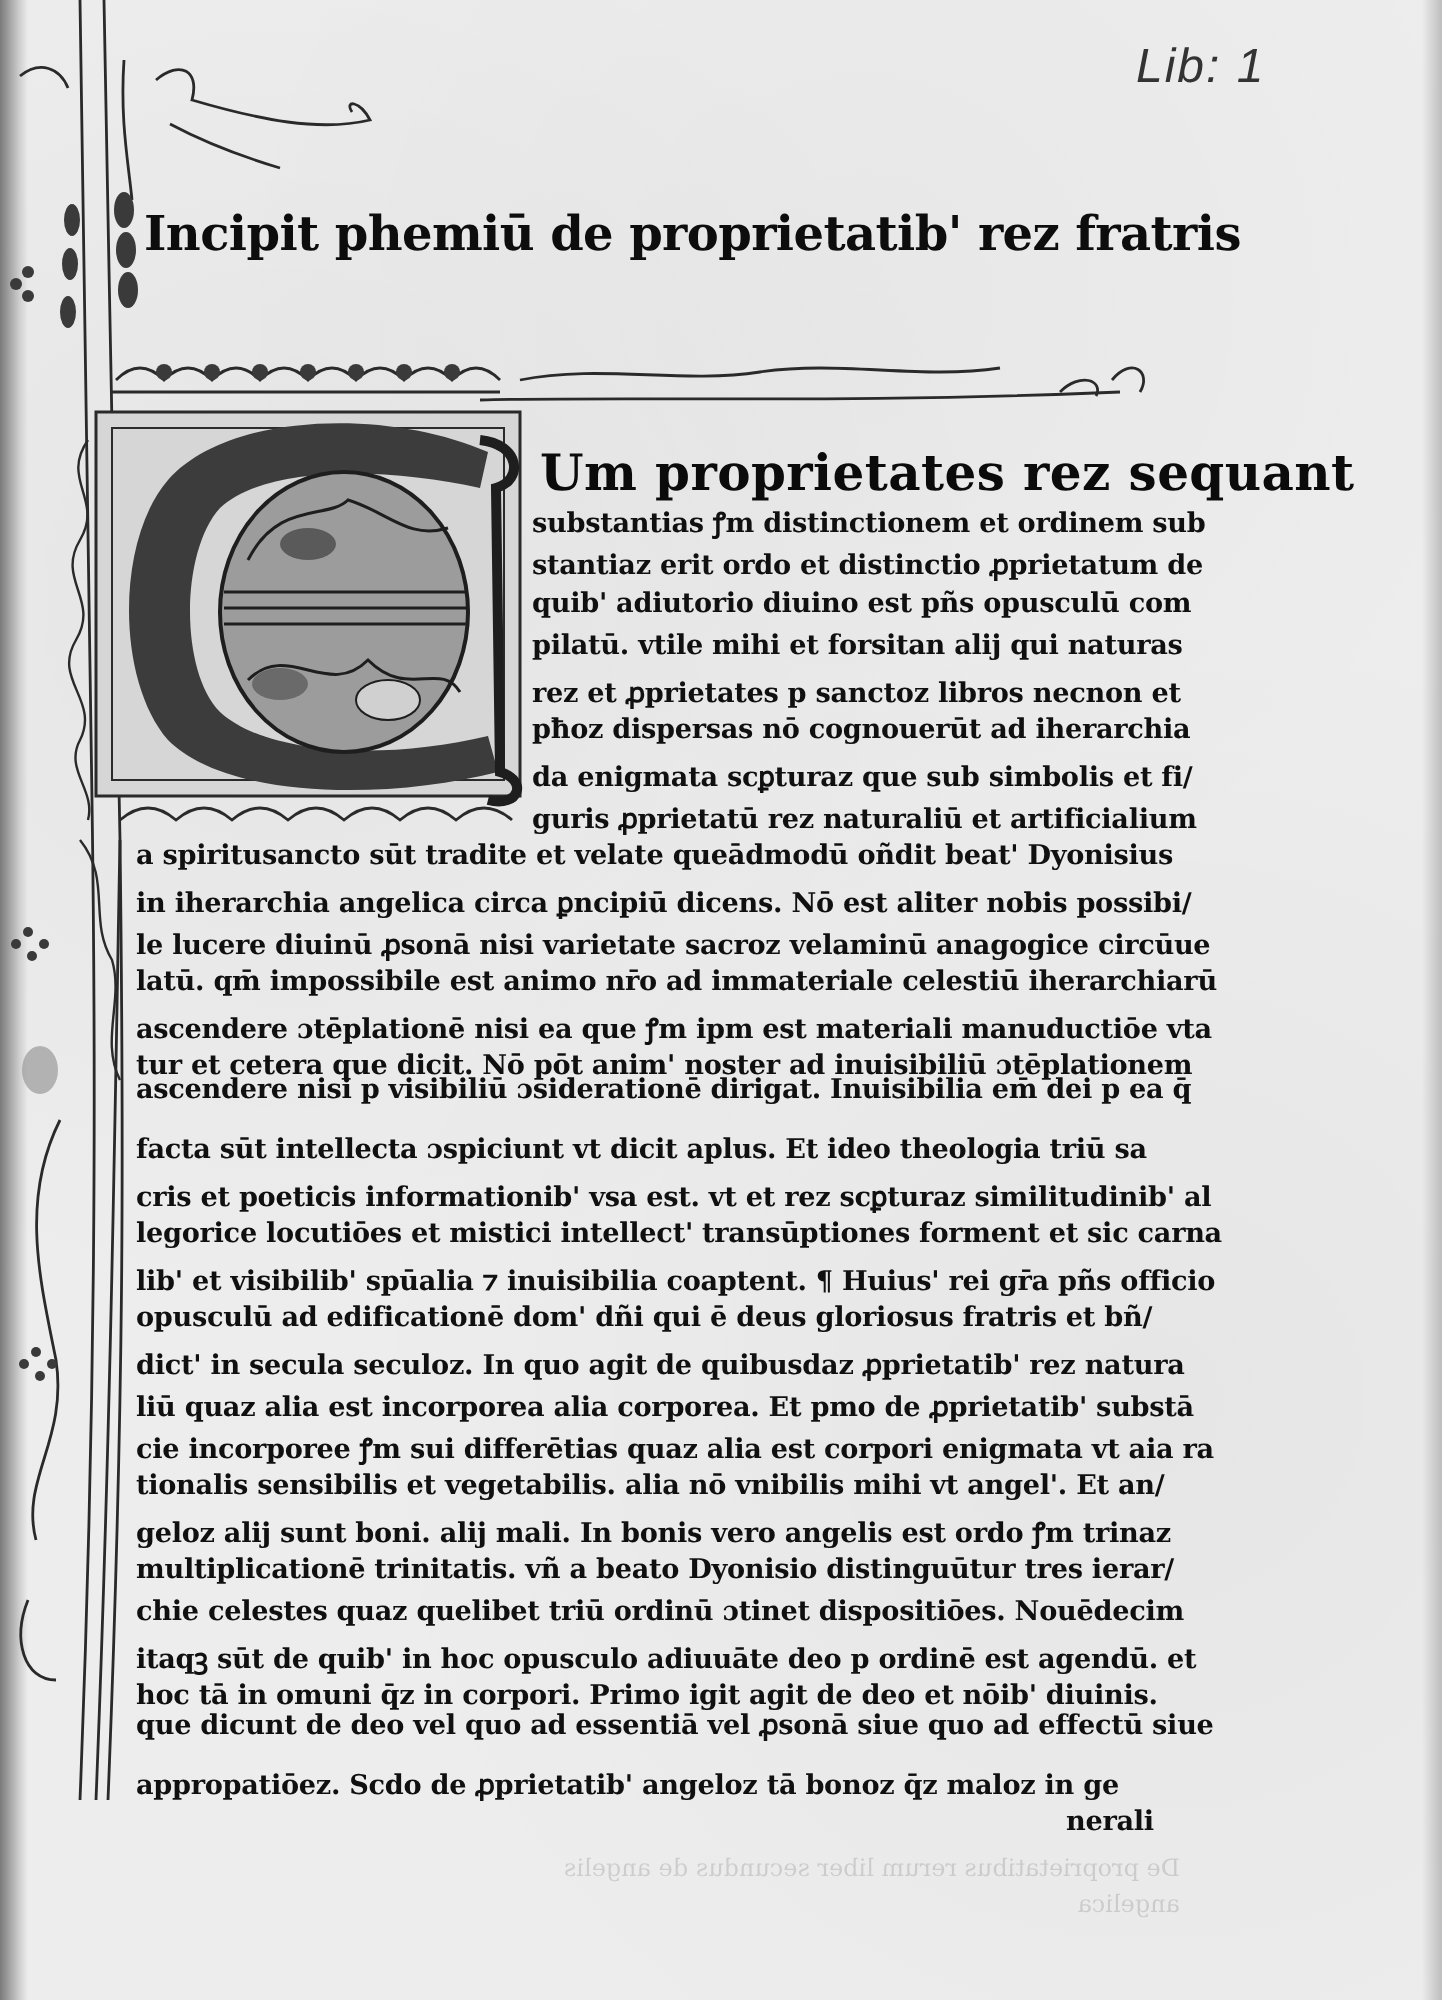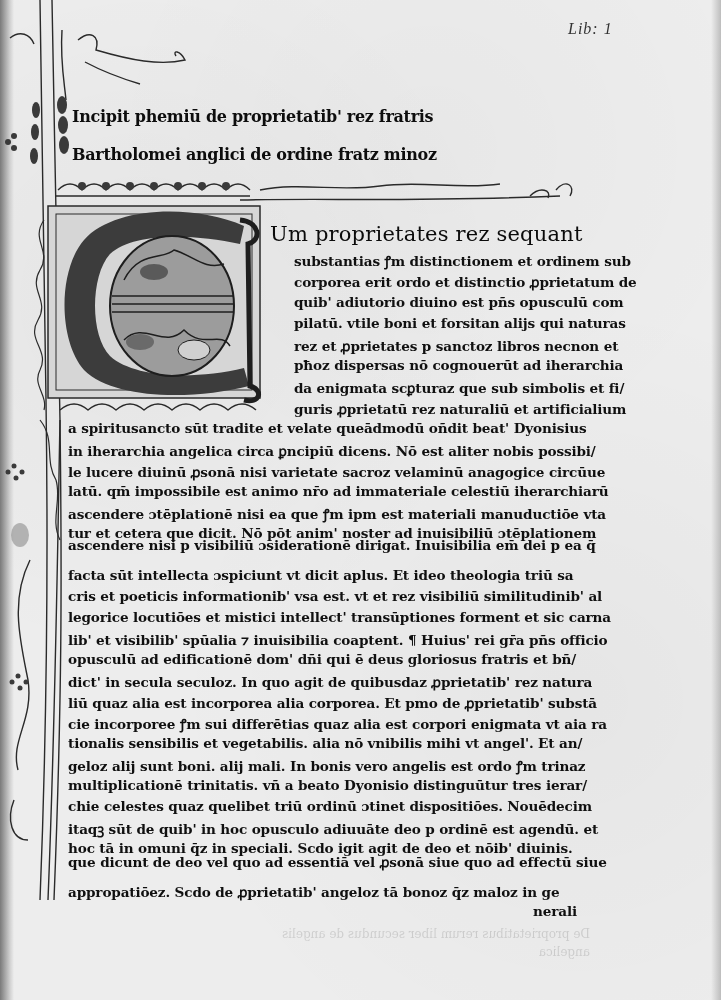--- a/index.html
+++ b/index.html
@@ -16,48 +16,48 @@
   .page-shadow-left {
     position: absolute; left: 0; top: 0; width: 14px; height: 1000px;
     background: linear-gradient(to right, #7a7a7a, #cfcfcf 70%, rgba(237,237,237,0));
   }
   .page-shadow-right {
     position: absolute; right: 0; top: 0; width: 10px; height: 1000px;
     background: linear-gradient(to left, #bdbdbd, rgba(237,237,237,0));
   }
   .folio-note {
     position: absolute; left: 568px; top: 20px;
-    font-family: Liberation Serif, serif; font-style: italic;
-    font-size: 16px; color: #333; letter-spacing: 1px;
+    font-family: Liberation Sans, sans-serif; font-style: italic;
+    font-size: 24px; color: #333; letter-spacing: 1px;
   }
   .border-svg { position: absolute; left: 0; top: 0; }
   .title {
     position: absolute; left: 72px; top: 98px; width: 520px;
     font-family: "DejaVu Serif", serif; font-weight: bold;
-    font-size: 16px; line-height: 38px; letter-spacing: -0.3px;
+    font-size: 24px; line-height: 38px; letter-spacing: -0.3px;
     color: #0d0d0d;
   }
   .title-line { display: block; white-space: nowrap; }
   .initial {
     position: absolute; left: 44px; top: 200px; width: 220px; height: 205px;
   }
   .incipit-first {
     position: absolute; left: 270px; top: 222px;
-    font-family: "DejaVu Serif", serif; font-weight: normal;
-    font-size: 21px; letter-spacing: 0.2px; white-space: nowrap; color: #0b0b0b;
+    font-family: "DejaVu Serif", serif; font-weight: bold;
+    font-size: 25px; letter-spacing: 0.2px; white-space: nowrap; color: #0b0b0b;
   }
   .body-text {
     position: absolute; left: 68px; top: 0; width: 530px;
     font-family: "DejaVu Serif", serif; font-weight: bold;
     font-size: 13.6px; color: #101010;
   }
   .ln {
     position: absolute; white-space: nowrap; letter-spacing: -0.15px;
   }
-  .ln.narrow { left: 198px; margin-left: 28px; }
+  .ln.narrow { left: 198px; }
   .ln.wide { left: 0; }
   .bleed {
     position: absolute; left: 70px; top: 857px; width: 520px;
     font-family: "DejaVu Serif", serif; font-size: 12px;
     color: rgba(0,0,0,0.13); transform: scaleX(-1); white-space: nowrap;
     line-height: 18px;
   }
 </style>
 </head>
 <body>
@@ -124,21 +124,20 @@
   </g>
 
   <g fill="none" stroke="#2a2a2a" stroke-width="1.2">
     <path d="M44 220 C 30 240, 52 250, 40 270 C 28 290, 50 300, 38 320 C 26 340, 50 350, 40 370 C 32 385, 48 395, 44 410"></path>
     <path d="M40 420 C 56 440, 44 460, 56 480 C 62 500, 50 520, 60 540"></path>
   </g>
 </svg>
 
 <div class="title">
   <span class="title-line">Incipit phemiū de proprietatib' rez fratris</span>
-  <span class="title-line">Bartholomei anglici de ordine fratz minoz</span>
 </div>
 
 <svg class="initial" viewBox="0 0 220 205" width="220" height="205">
   <rect x="4" y="6" width="212" height="192" fill="#d6d6d6" stroke="#2a2a2a" stroke-width="1.5"></rect>
   <rect x="12" y="14" width="196" height="176" fill="none" stroke="#2a2a2a" stroke-width="1"></rect>
 
   <path d="M200 26 C 150 4, 70 6, 40 40 C 14 70, 14 140, 40 170 C 70 200, 150 200, 205 186 L 200 168 C 150 180, 90 178, 66 156 C 46 136, 46 76, 66 54 C 90 32, 150 34, 196 44 Z" fill="#3c3c3c"></path>
 
   <ellipse cx="128" cy="106" rx="62" ry="70" fill="#9c9c9c" stroke="#1e1e1e" stroke-width="2"></ellipse>
   <path d="M68 104 L 190 104 M 68 112 L 190 112 M 68 96 L 190 96" stroke="#1e1e1e" stroke-width="1.5"></path>
@@ -149,49 +148,49 @@
   <ellipse cx="150" cy="150" rx="16" ry="10" fill="#d0d0d0" stroke="#1e1e1e"></ellipse>
   <ellipse cx="96" cy="142" rx="14" ry="8" fill="#6a6a6a"></ellipse>
 
   <path d="M196 20 C 216 22, 218 40, 204 44 L 206 186 C 220 190, 216 204, 200 200" fill="none" stroke="#1e1e1e" stroke-width="5"></path>
 </svg>
 
 <div class="incipit-first">Um proprietates rez sequant</div>
 
 <div class="body-text">
   <div class="ln narrow" style="top:251px">substantias ꝭm distinctionem et ordinem sub</div>
-  <div class="ln narrow" style="top:272px">corporea erit ordo et distinctio ꝓprietatum de</div>
+  <div class="ln narrow" style="top:272px">stantiaz erit ordo et distinctio ꝓprietatum de</div>
   <div class="ln narrow" style="top:294px">quib' adiutorio diuino est pñs opusculū com</div>
-  <div class="ln narrow" style="top:315px">pilatū. vtile boni et forsitan alijs qui naturas</div>
+  <div class="ln narrow" style="top:315px">pilatū. vtile mihi et forsitan alij qui naturas</div>
   <div class="ln narrow" style="top:336px">rez et ꝓprietates p sanctoz libros necnon et</div>
   <div class="ln narrow" style="top:357px">pħoz dispersas nō cognouerūt ad iherarchia</div>
   <div class="ln narrow" style="top:378px">da enigmata scꝑturaz que sub simbolis et fi/</div>
   <div class="ln narrow" style="top:399px">guris ꝓprietatū rez naturaliū et artificialium</div>
 
   <div class="ln wide" style="top:420px">a spiritusancto sūt tradite et velate queādmodū oñdit beat' Dyonisius</div>
   <div class="ln wide" style="top:441px">in iherarchia angelica circa ꝑncipiū dicens. Nō est aliter nobis possibi/</div>
   <div class="ln wide" style="top:462px">le lucere diuinū ꝓsonā nisi varietate sacroz velaminū anagogice circūue</div>
   <div class="ln wide" style="top:483px">latū. qm̄ impossibile est animo nr̄o ad immateriale celestiū iherarchiarū</div>
   <div class="ln wide" style="top:504px">ascendere ɔtēplationē nisi ea que ꝭm ipm est materiali manuductiōe vta</div>
   <div class="ln wide" style="top:525px">tur et cetera que dicit. Nō pōt anim' noster ad inuisibiliū ɔtēplationem</div>
   <div class="ln wide" style="top:537px">ascendere nisi p visibiliū ɔsiderationē dirigat. Inuisibilia em̄ dei p ea q̄</div>
   <div class="ln wide" style="top:567px">facta sūt intellecta ɔspiciunt vt dicit aplus. Et ideo theologia triū sa</div>
-  <div class="ln wide" style="top:588px">cris et poeticis informationib' vsa est. vt et rez visibiliū similitudinib' al</div>
+  <div class="ln wide" style="top:588px">cris et poeticis informationib' vsa est. vt et rez scꝑturaz similitudinib' al</div>
   <div class="ln wide" style="top:609px">legorice locutiōes et mistici intellect' transūptiones forment et sic carna</div>
   <div class="ln wide" style="top:630px">lib' et visibilib' spūalia ⁊ inuisibilia coaptent. ¶ Huius' rei gr̄a pñs officio</div>
   <div class="ln wide" style="top:651px">opusculū ad edificationē dom' dñi qui ē deus gloriosus fratris et bñ/</div>
   <div class="ln wide" style="top:672px">dict' in secula seculoz. In quo agit de quibusdaz ꝓprietatib' rez natura</div>
   <div class="ln wide" style="top:693px">liū quaz alia est incorporea alia corporea. Et pmo de ꝓprietatib' substā</div>
   <div class="ln wide" style="top:714px">cie incorporee ꝭm sui differētias quaz alia est corpori enigmata vt aia ra</div>
   <div class="ln wide" style="top:735px">tionalis sensibilis et vegetabilis. alia nō vnibilis mihi vt angel'. Et an/</div>
   <div class="ln wide" style="top:756px">geloz alij sunt boni. alij mali. In bonis vero angelis est ordo ꝭm trinaz</div>
   <div class="ln wide" style="top:777px">multiplicationē trinitatis. vñ a beato Dyonisio distinguūtur tres ierar/</div>
   <div class="ln wide" style="top:798px">chie celestes quaz quelibet triū ordinū ɔtinet dispositiōes. Nouēdecim</div>
   <div class="ln wide" style="top:819px">itaqꝫ sūt de quib' in hoc opusculo adiuuāte deo p ordinē est agendū. et</div>
-  <div class="ln wide" style="top:840px">hoc tā in omuni q̄z in speciali. Scdo igit agit de deo et nōib' diuinis.</div>
+  <div class="ln wide" style="top:840px">hoc tā in omuni q̄z in corpori. Primo igit agit de deo et nōib' diuinis.</div>
   <div class="ln wide" style="top:852px">que dicunt de deo vel quo ad essentiā vel ꝓsonā siue quo ad effectū siue</div>
   <div class="ln wide" style="top:882px">appropatiōez. Scdo de ꝓprietatib' angeloz tā bonoz q̄z maloz in ge</div>
   <div class="ln" style="top:903px; left:465px">nerali</div>
 </div>
 
 <div class="bleed" style="top:925px">
   <div>De proprietatibus rerum liber secundus de angelis</div>
   <div>angelica</div>
 </div>
 

